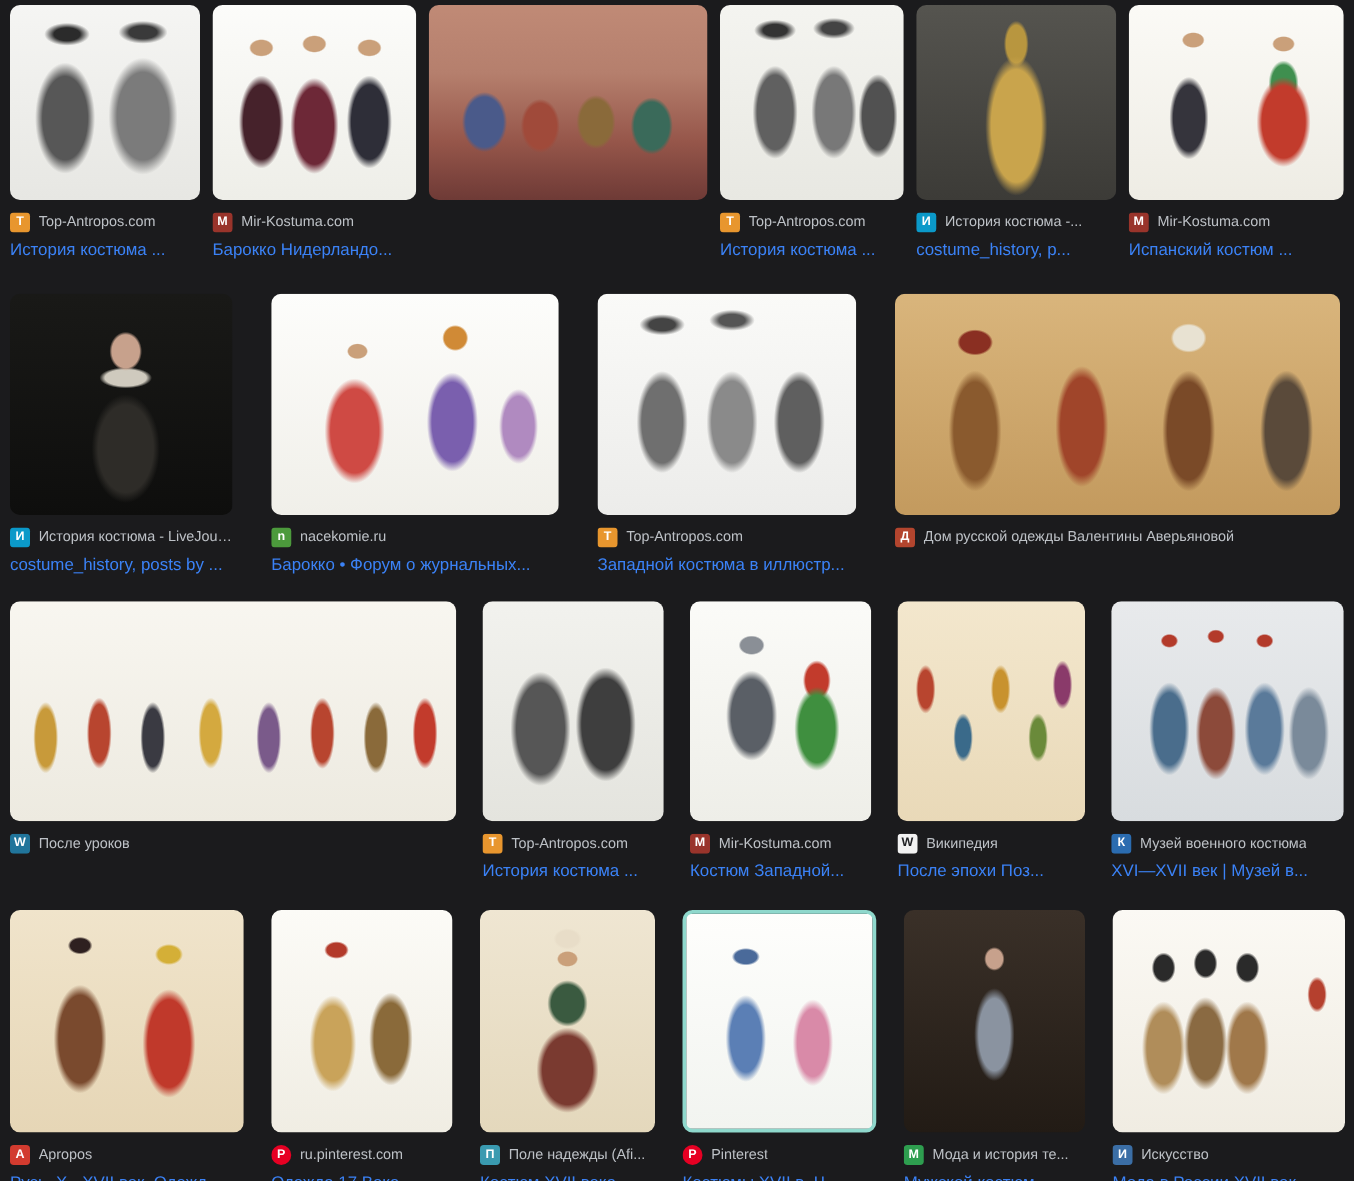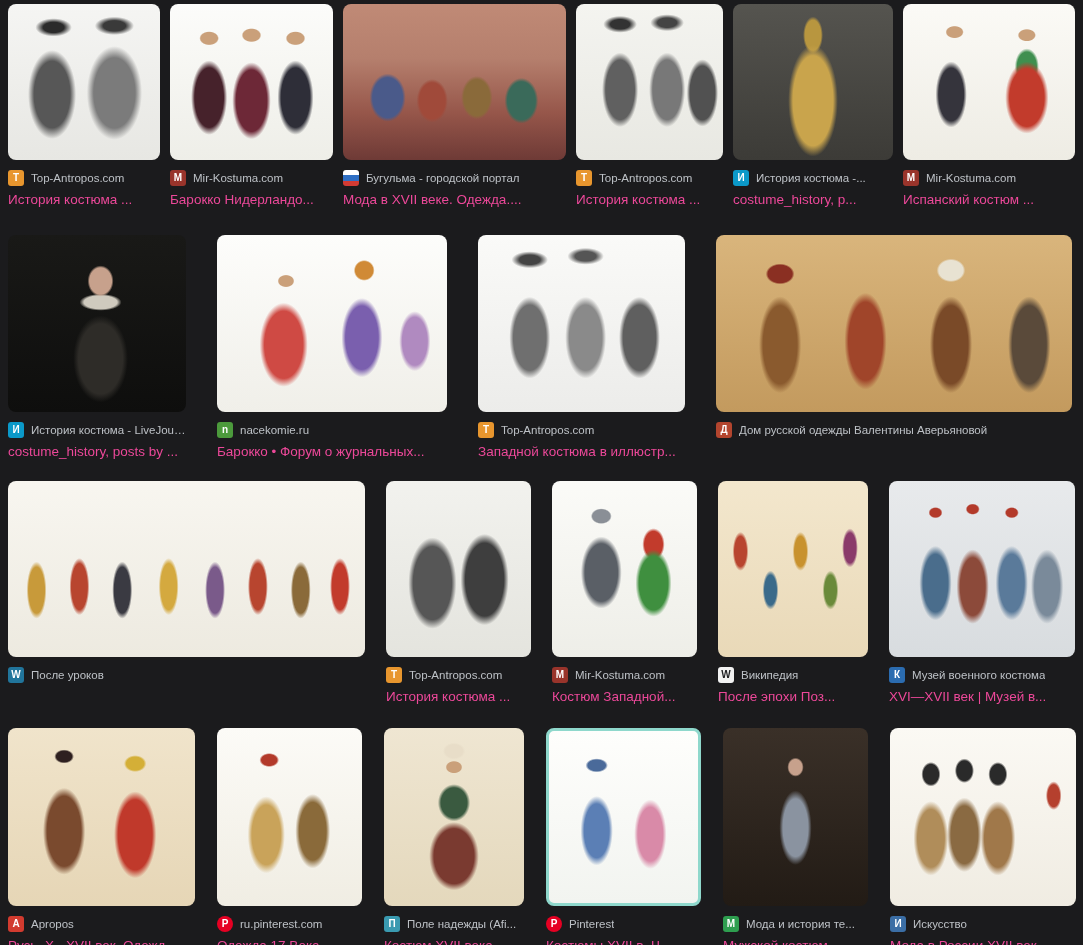--- a/index.html
+++ b/index.html
@@ -31,21 +31,21 @@
   }
   .src-text { overflow:hidden; text-overflow:ellipsis; }
   .fav {
     width:16px; height:16px; border-radius:3px; flex:none;
     display:inline-flex; align-items:center; justify-content:center;
     font-size:10px; font-weight:bold; line-height:1;
   }
   .fav.round { border-radius:50%; }
   .title {
     margin-top:5px;
-    color:#ec4899; font-size:13.5px; line-height:17px;
+    color:#3b82f6; font-size:13.5px; line-height:17px;
     white-space:nowrap; overflow:hidden;
     cursor:pointer;
   }
 
   
   .t-r1c1{background:
     radial-gradient(26px 13px at 30% 15%, #2b2b2b 0 40%, transparent 70%),
     radial-gradient(28px 13px at 70% 14%, #3a3a3a 0 40%, transparent 70%),
     radial-gradient(40px 74px at 29% 58%, #575757 0 45%, transparent 60%),
     radial-gradient(46px 78px at 70% 57%, #7b7b7b 0 45%, transparent 60%),
@@ -204,27 +204,20 @@
         <div class="src">
           <span class="fav" style="background: rgb(153, 52, 43); color: rgb(255, 255, 255);">М</span>
           <span class="src-text">Mir-Kostuma.com</span>
         </div>
         <div class="title">Барокко Нидерландо...</div>
       </figcaption>
     </figure>
 
     <figure class="card" style="width:223px">
       <div class="thumb t-r1c3"></div>
-      <figcaption class="meta">
-        <div class="src">
-          <span class="fav" style="background: linear-gradient(rgb(255, 255, 255) 0px, rgb(255, 255, 255) 34%, rgb(47, 111, 196) 34%, rgb(47, 111, 196) 67%, rgb(210, 59, 51) 67%, rgb(210, 59, 51) 100%); color: rgb(255, 255, 255);"></span>
-          <span class="src-text">Бугульма - городской портал</span>
-        </div>
-        <div class="title">Мода в XVII веке. Одежда....</div>
-      </figcaption>
     </figure>
 
     <figure class="card" style="width:147px">
       <div class="thumb t-r1c4"></div>
       <figcaption class="meta">
         <div class="src">
           <span class="fav" style="background: rgb(232, 150, 46); color: rgb(255, 255, 255);">Т</span>
           <span class="src-text">Top-Antropos.com</span>
         </div>
         <div class="title">История костюма ...</div>

